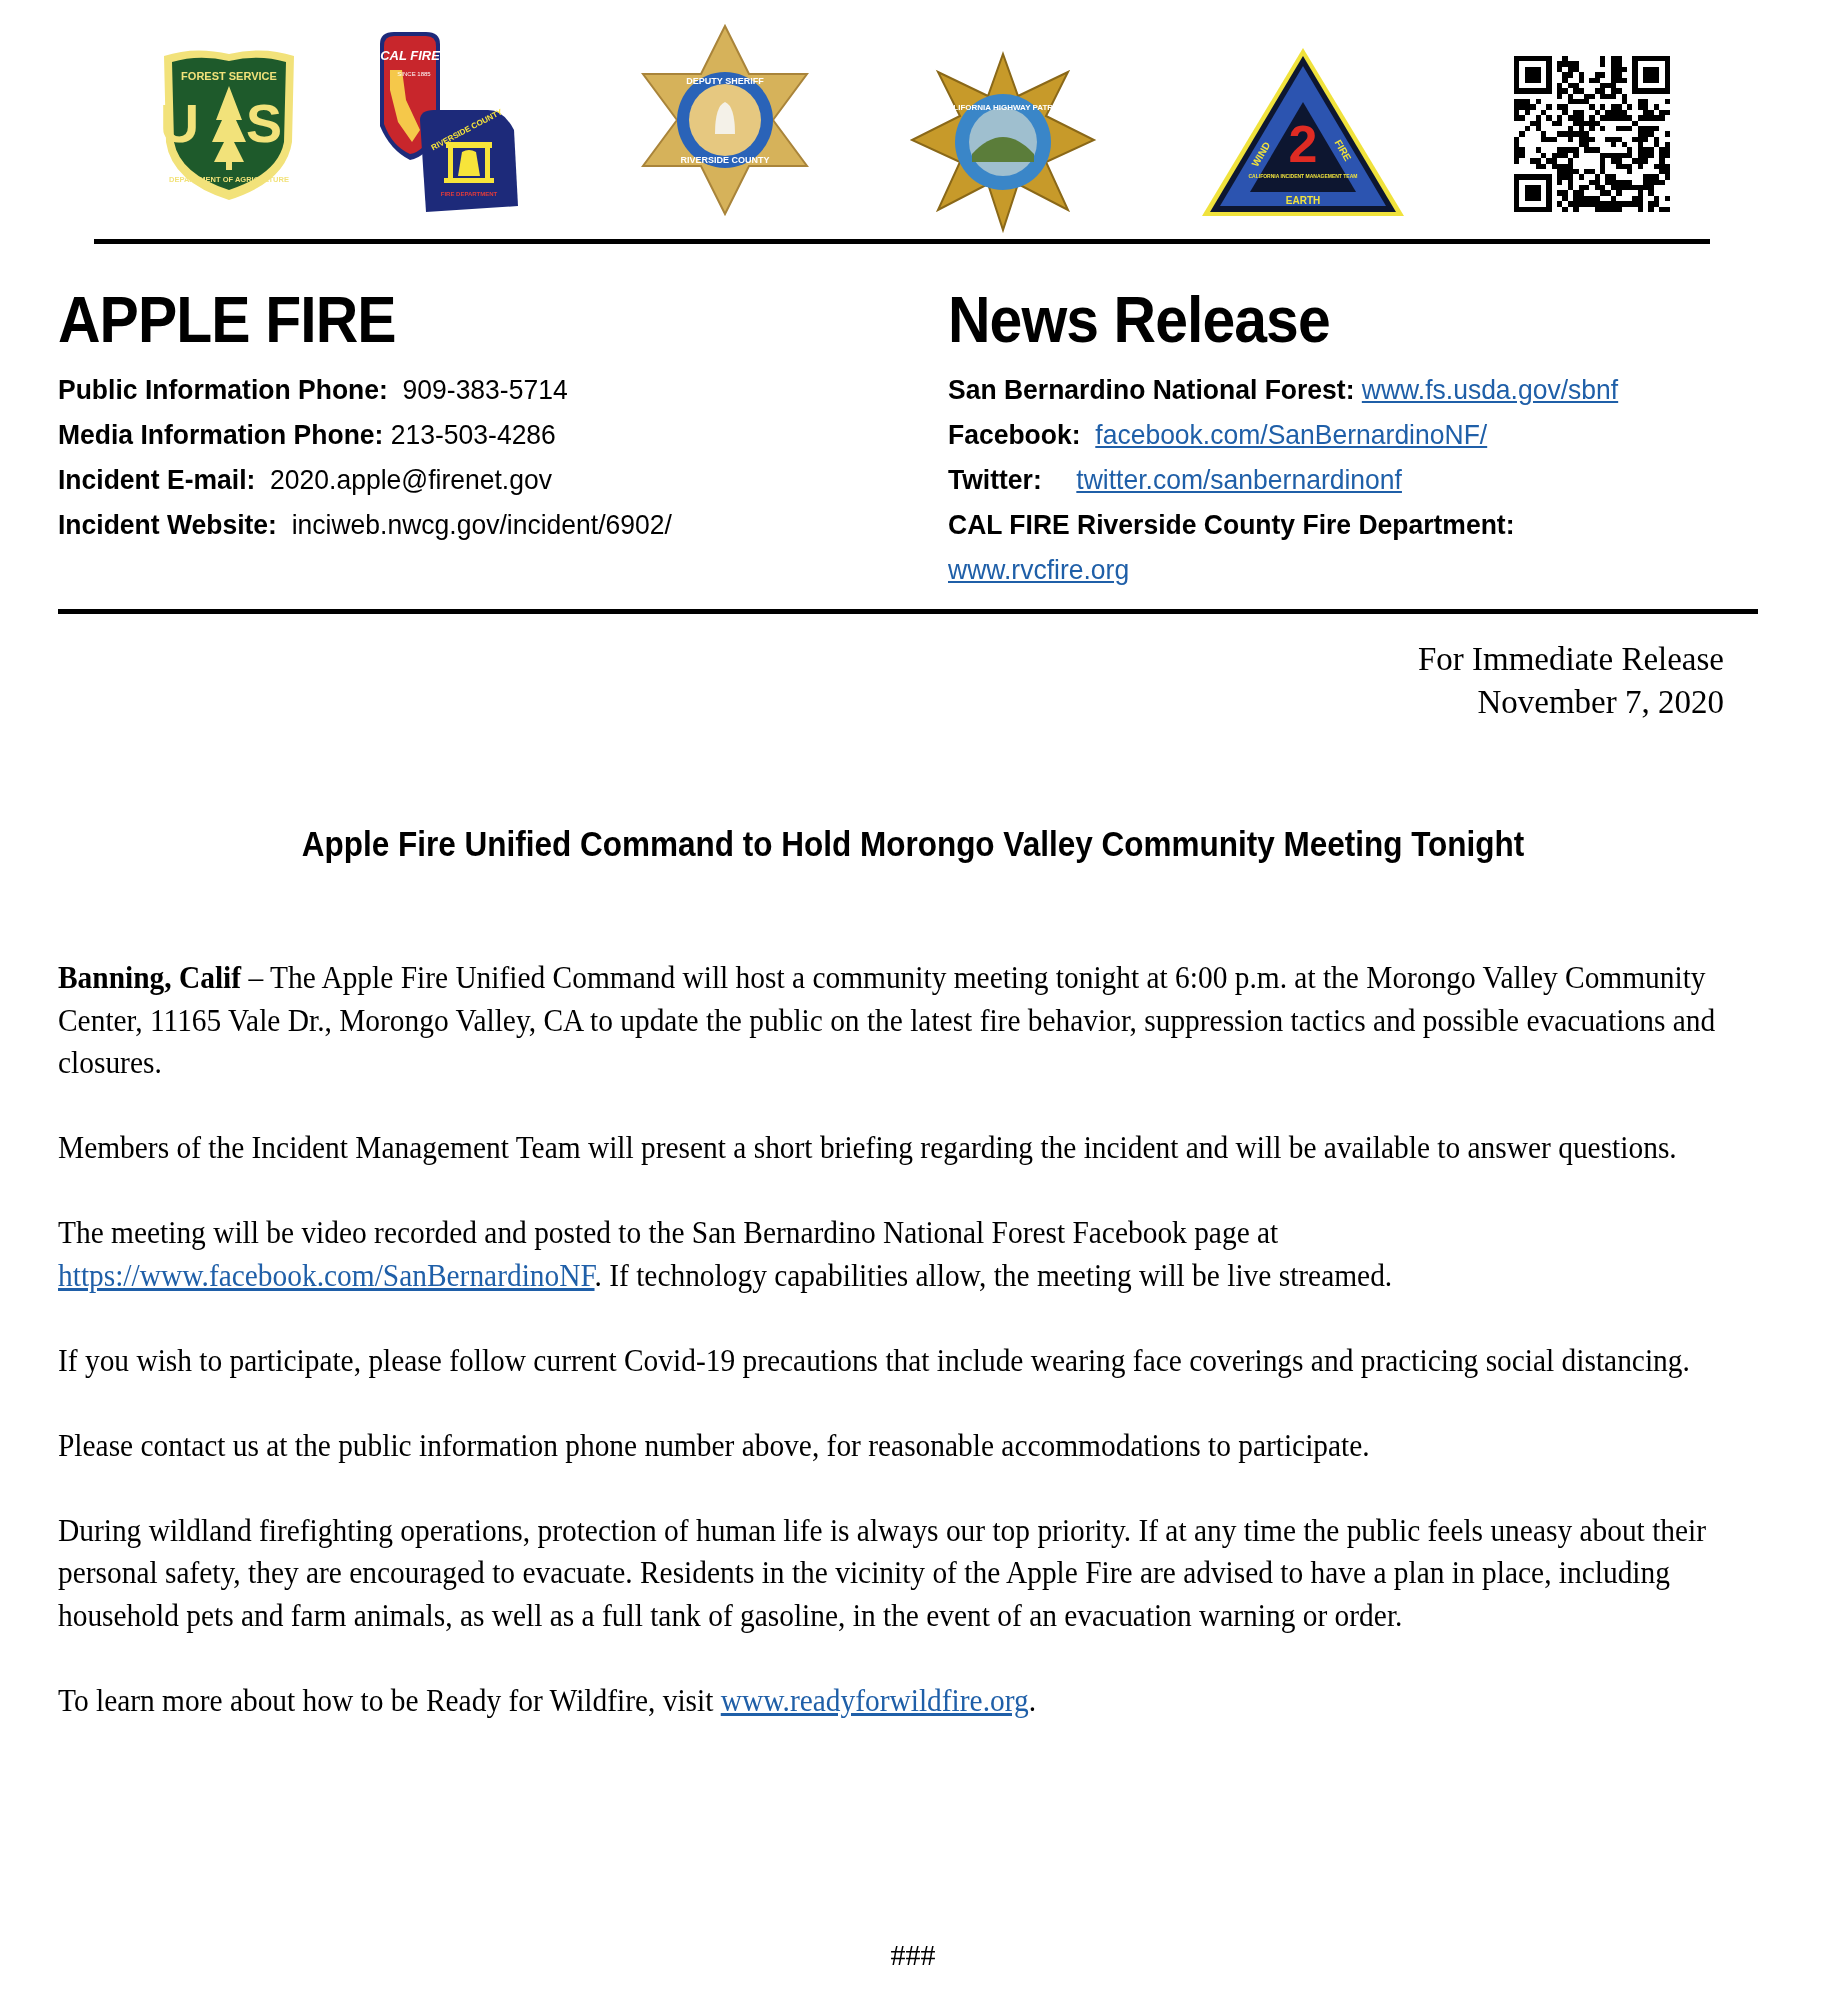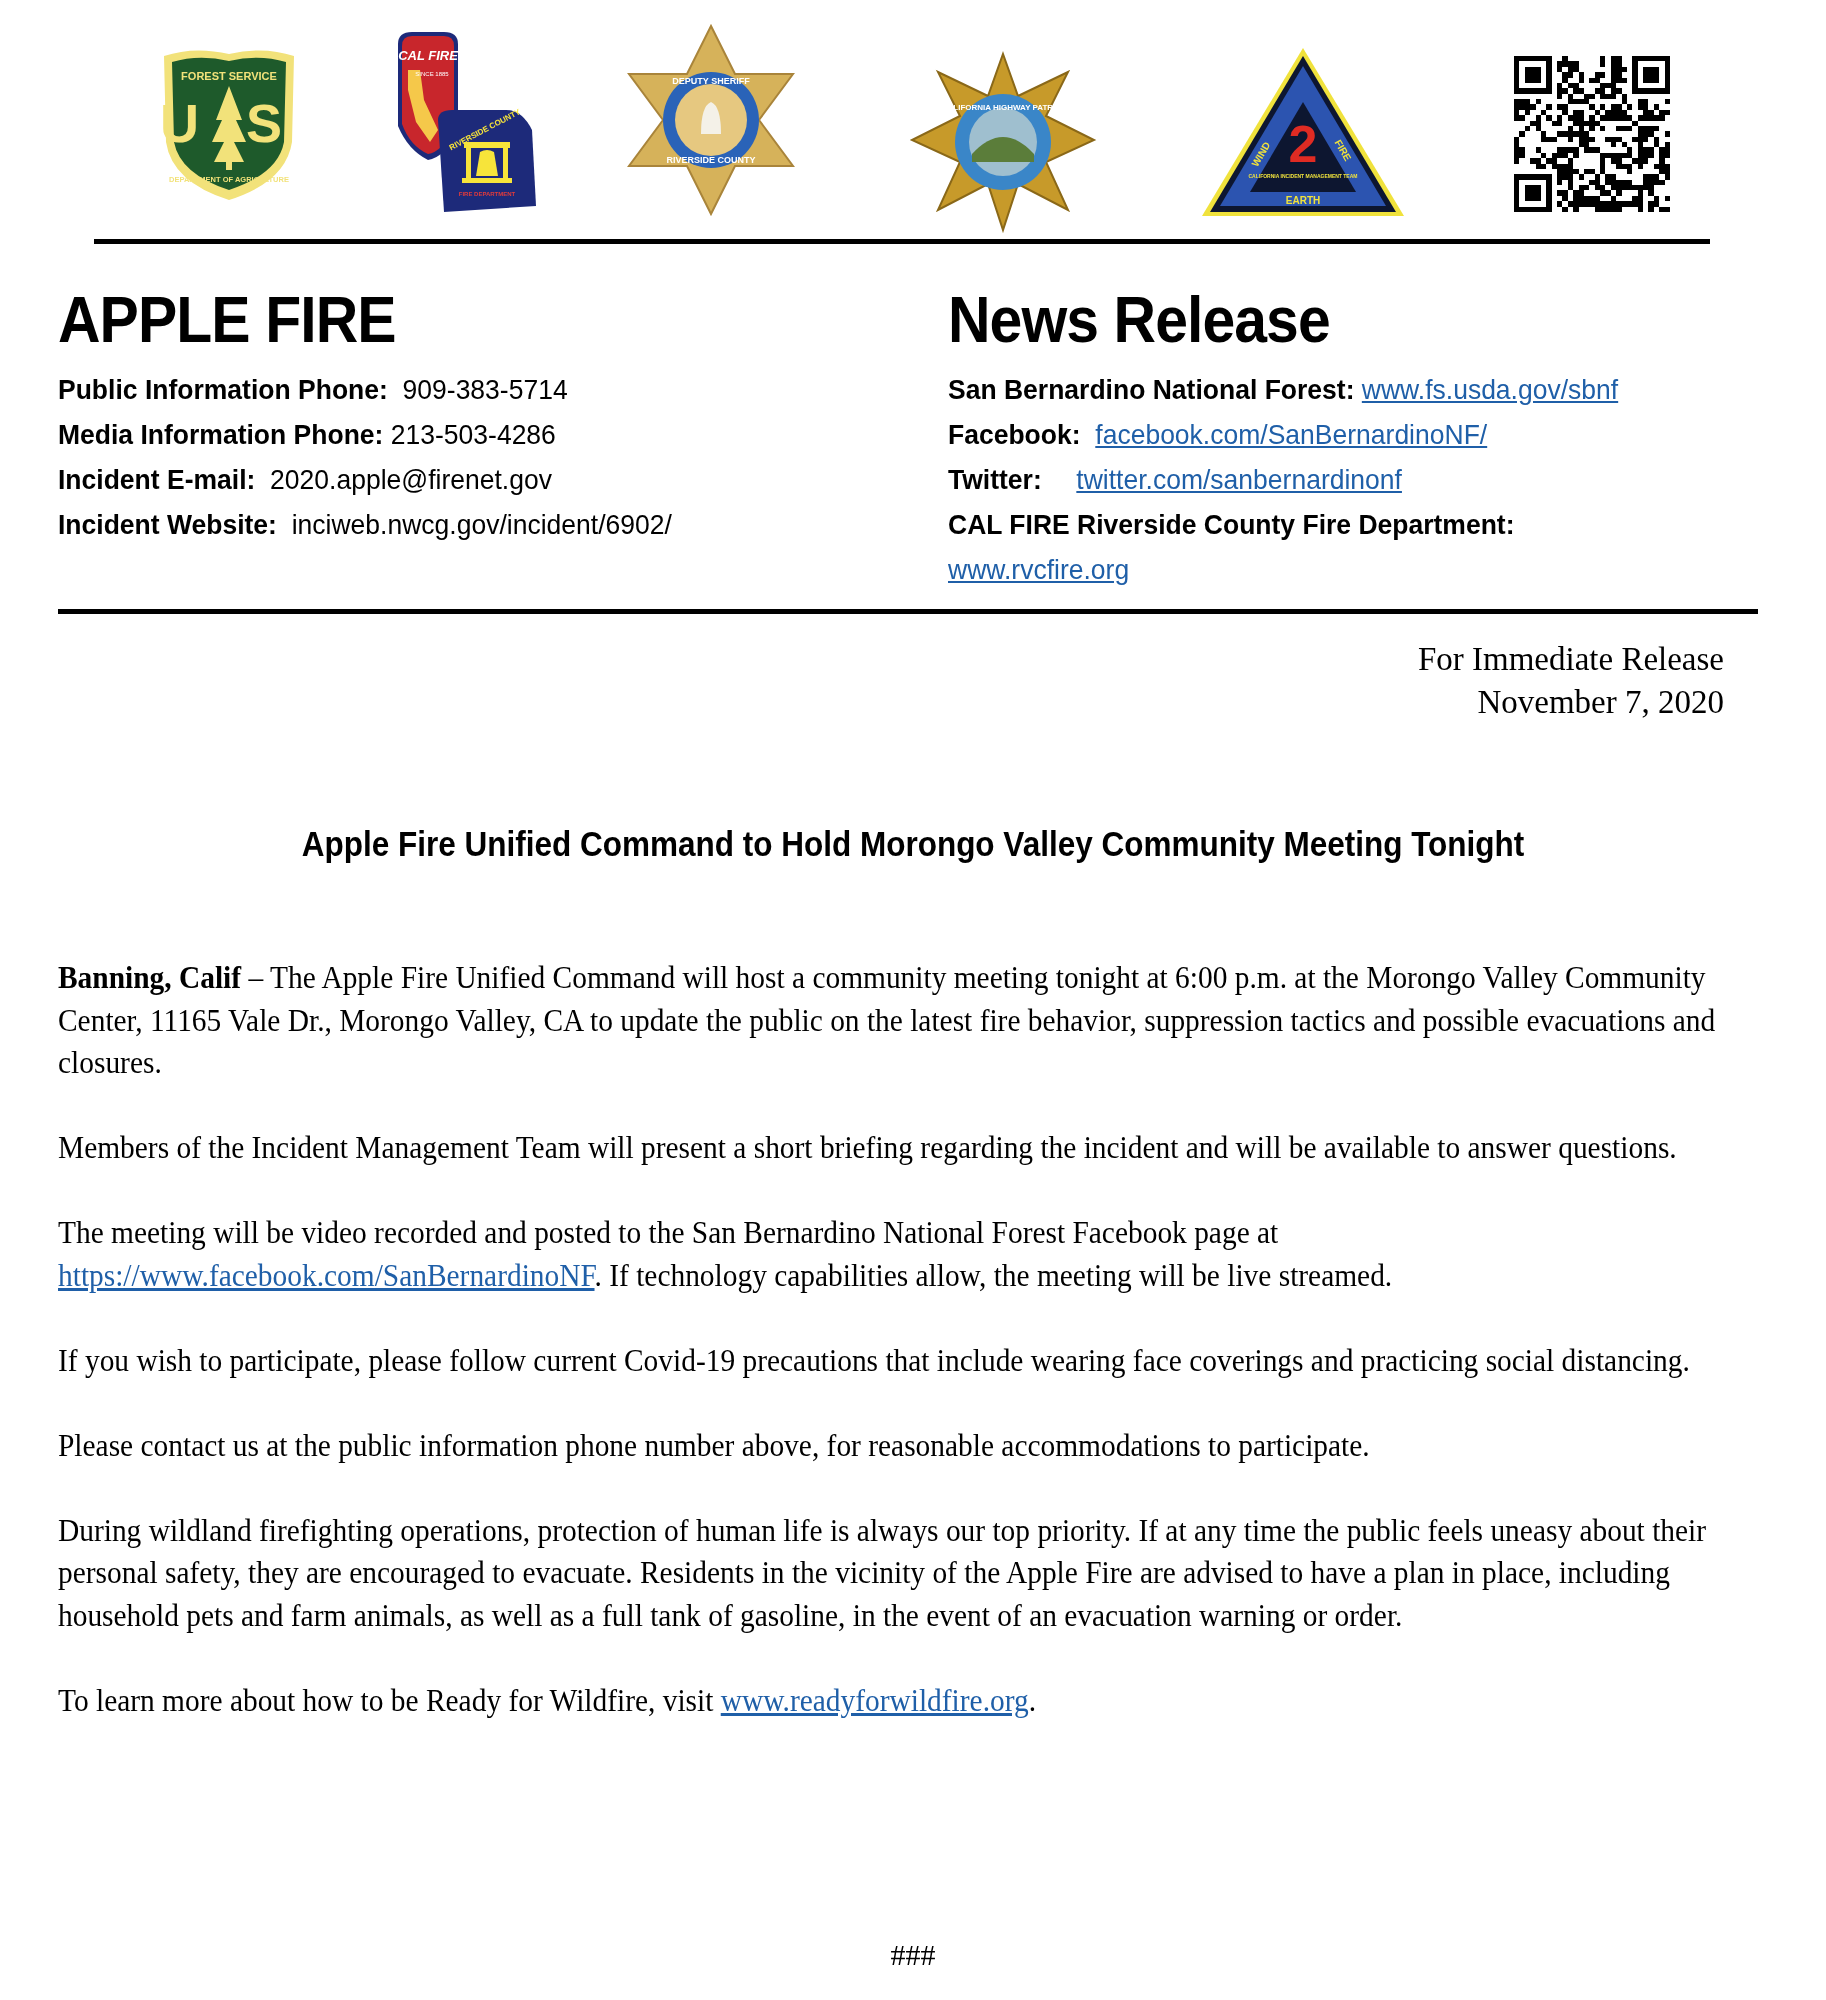--- a/index.html
+++ b/index.html
@@ -31,41 +31,41 @@
     <path d="M10 14 Q40 4 75 12 Q110 4 140 14 L138 100 Q132 140 75 158 Q18 140 12 100 Z" fill="#f2e27a"></path>
     <path d="M18 20 Q45 12 75 19 Q105 12 132 20 L130 100 Q124 132 75 148 Q26 132 20 100 Z" fill="#1e5a2b"></path>
     <text x="75" y="38" text-anchor="middle" font-family="Liberation Sans, sans-serif" font-size="11" font-weight="700" fill="#f2e27a">FOREST SERVICE</text>
     <text x="75" y="100" text-anchor="middle" font-family="Liberation Sans, sans-serif" font-size="54" font-weight="700" fill="#f2e27a" letter-spacing="16">U S</text>
     <polygon points="75,44 62,78 68,78 58,100 70,100 60,120 90,120 80,100 92,100 82,78 88,78" fill="#f2e27a"></polygon>
     <rect x="72" y="118" width="6" height="10" fill="#f2e27a"></rect>
     <text x="75" y="140" text-anchor="middle" font-family="Liberation Sans, sans-serif" font-size="7.5" font-weight="700" fill="#f2e27a">DEPARTMENT OF AGRICULTURE</text>
   </svg>
 </div>
 
-<div class="logo" style="left:394px; top:30px;">
+<div class="logo" style="left:376px; top:30px;">
   <svg width="150" height="190" viewBox="0 0 150 190">
     <path d="M4 14 Q4 2 18 2 L50 2 Q64 2 64 14 L64 100 Q50 128 34 130 Q14 120 4 96 Z" fill="#1d2a7a"></path>
     <path d="M8 16 Q8 6 18 6 L50 6 Q60 6 60 16 L60 98 Q48 122 34 124 Q16 116 8 94 Z" fill="#c8262c"></path>
     <path d="M14 40 L26 40 L30 70 L44 100 L36 112 L22 92 L14 60 Z" fill="#f5c84a"></path>
     <text x="34" y="30" text-anchor="middle" font-family="Liberation Sans, sans-serif" font-size="13" font-weight="700" font-style="italic" fill="#fff">CAL FIRE</text>
     <text x="38" y="46" text-anchor="middle" font-family="Liberation Sans, sans-serif" font-size="6" fill="#fff">SINCE 1885</text>
     <path d="M44 90 Q44 80 58 80 L112 80 Q128 80 138 100 L142 176 L50 182 Z" fill="#1d2a7a"></path>
     <text x="92" y="102" text-anchor="middle" font-family="Liberation Sans, sans-serif" font-size="8" font-weight="700" fill="#f7e43a" transform="rotate(-28 92 102)">RIVERSIDE COUNTY</text>
     <g>
       <rect x="70" y="112" width="46" height="6" fill="#f7e43a"></rect>
       <rect x="72" y="118" width="5" height="32" fill="#f7e43a"></rect>
       <rect x="109" y="118" width="5" height="32" fill="#f7e43a"></rect>
       <path d="M86 122 Q93 118 100 122 L104 146 L82 146 Z" fill="#f7e43a"></path>
       <rect x="68" y="148" width="50" height="5" fill="#f7e43a"></rect>
     </g>
     <text x="93" y="166" text-anchor="middle" font-family="Liberation Sans, sans-serif" font-size="6" font-weight="700" fill="#e23b3b">FIRE DEPARTMENT</text>
   </svg>
 </div>
 
-<div class="logo" style="left:623px; top:22px;">
+<div class="logo" style="left:637px; top:22px;">
   <svg width="176" height="196" viewBox="0 0 176 196">
     <polygon points="88,4 112,52 170,52 136,98 170,144 112,144 88,192 64,144 6,144 40,98 6,52 64,52" fill="#d6b25a" stroke="#a9843a" stroke-width="2"></polygon>
     <circle cx="88" cy="98" r="48" fill="#2a63b8"></circle>
     <circle cx="88" cy="98" r="36" fill="#e6c880"></circle>
     <path d="M78 112 Q78 84 88 80 Q98 84 98 112 Z" fill="#f4f1e8"></path>
     <text x="88" y="62" text-anchor="middle" font-family="Liberation Sans, sans-serif" font-size="9" font-weight="700" fill="#fff">DEPUTY SHERIFF</text>
     <text x="88" y="141" text-anchor="middle" font-family="Liberation Sans, sans-serif" font-size="9" font-weight="700" fill="#fff">RIVERSIDE COUNTY</text>
   </svg>
 </div>
 

